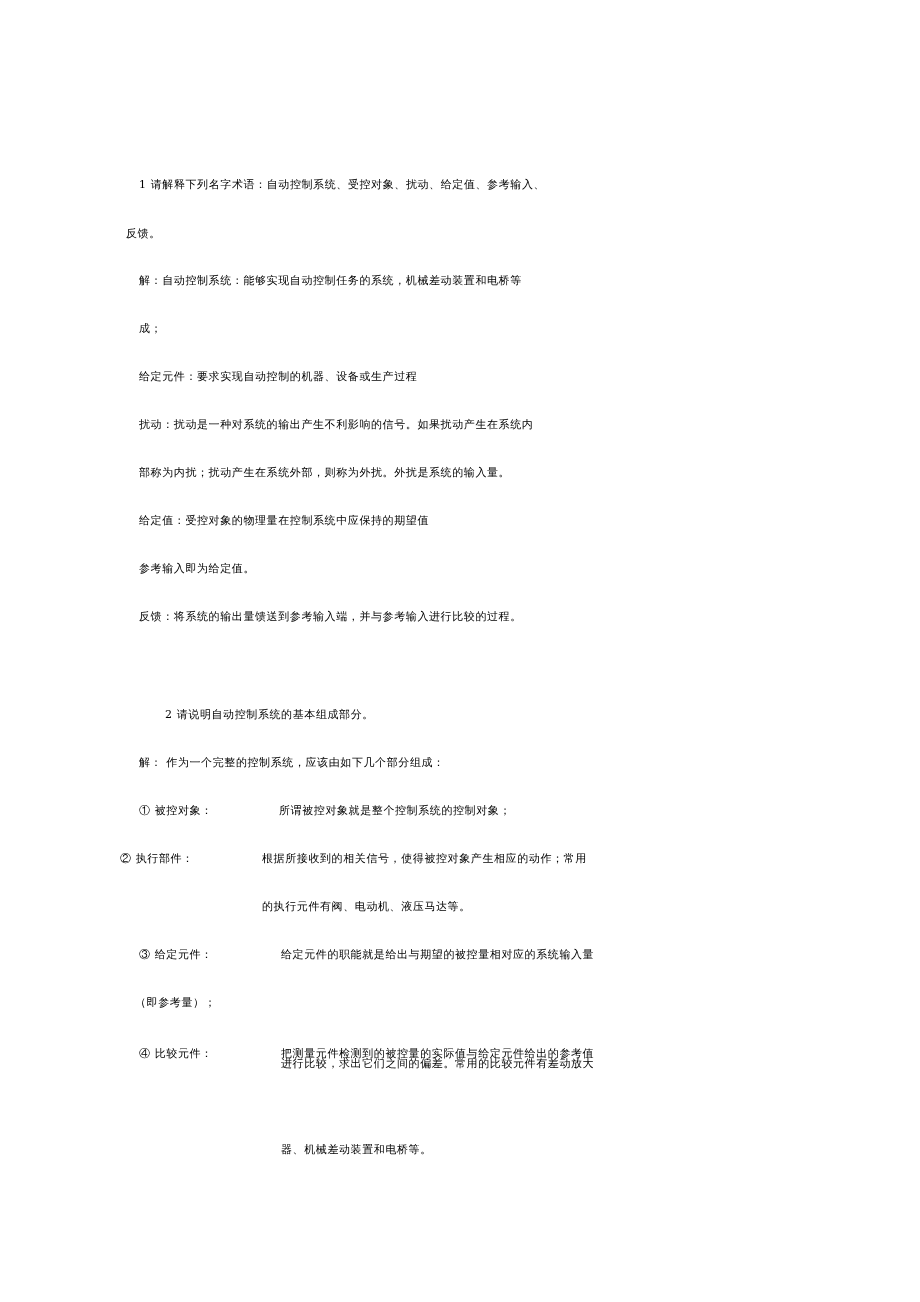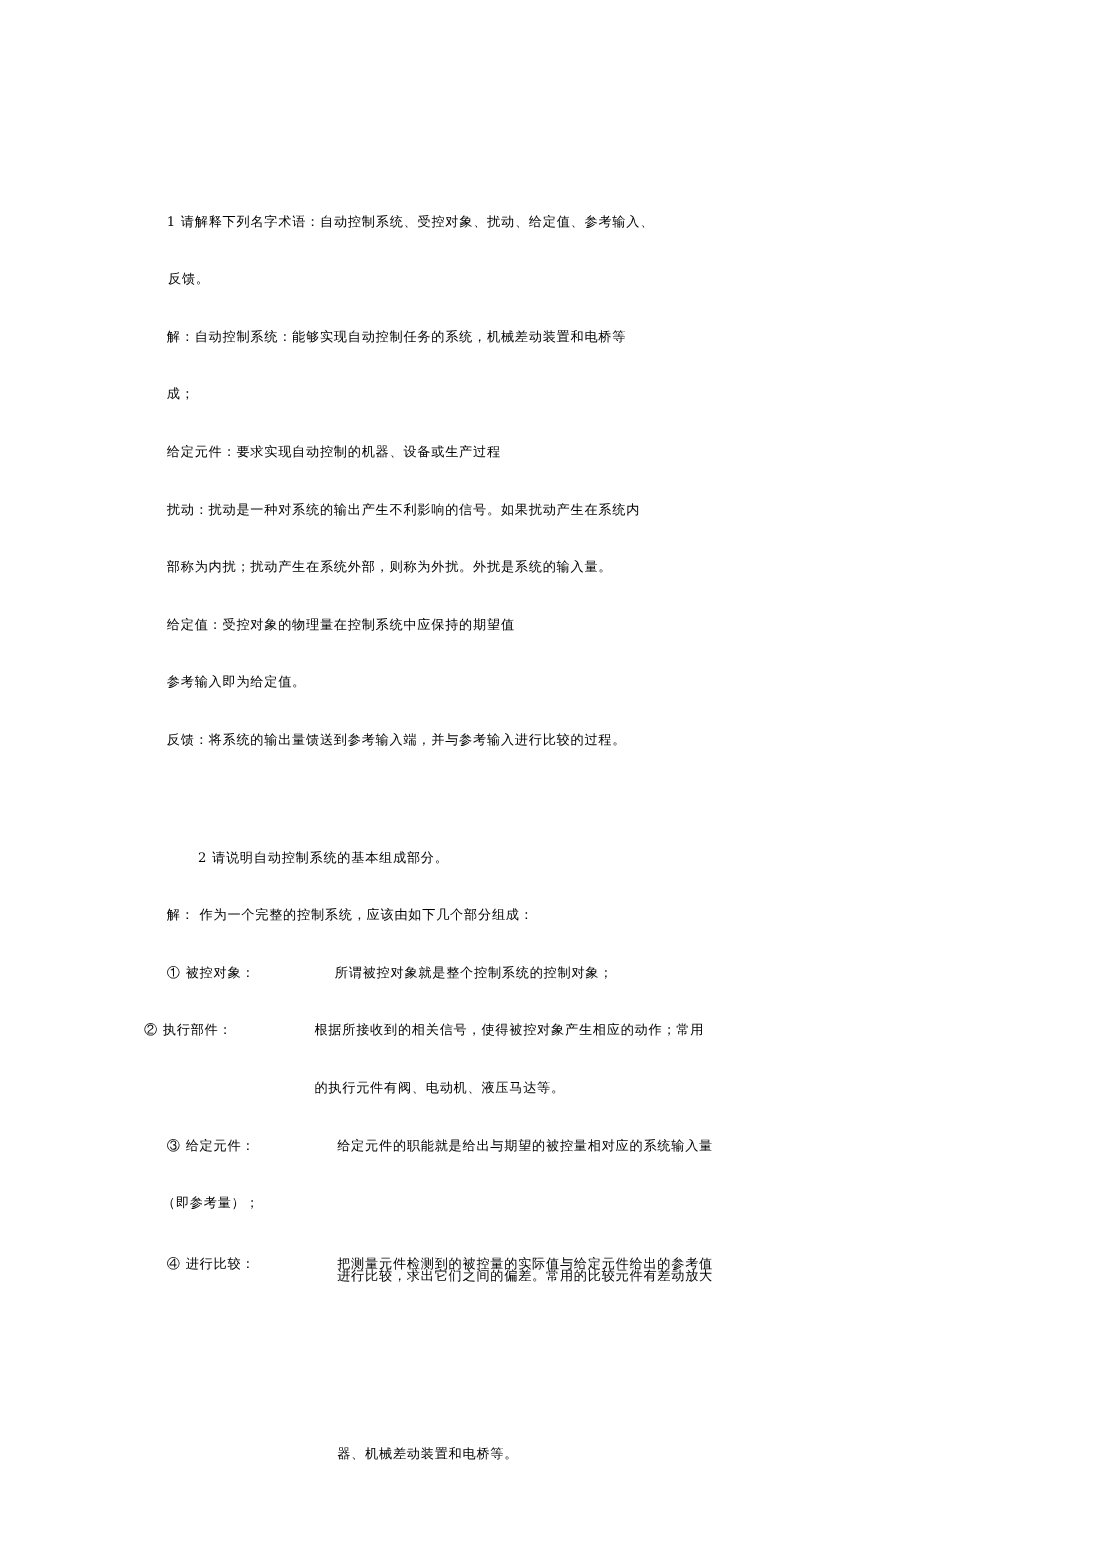--- a/index.html
+++ b/index.html
@@ -22,21 +22,21 @@
     white-space: nowrap;
     letter-spacing: 0.6px;
   }
 </style>
 </head>
 <body>
 
 <div>
 
   <div class="line" style="left:139px; top:174px;">1  请解释下列名字术语：自动控制系统、受控对象、扰动、给定值、参考输入、</div>
-  <div class="line" style="left:140px; top:222px;font-family:Liberation Serif, serif;">反馈。</div>
+  <div class="line" style="left:126px; top:222px;font-family:Liberation Serif, serif;">反馈。</div>
   <div class="line" style="left:139px; top:270px;">解：自动控制系统：能够实现自动控制任务的系统，机械差动装置和电桥等</div>
   <div class="line" style="left:139px; top:318px;">成；</div>
   <div class="line" style="left:139px; top:366px;">给定元件：要求实现自动控制的机器、设备或生产过程</div>
   <div class="line" style="left:139px; top:414px;">扰动：扰动是一种对系统的输出产生不利影响的信号。如果扰动产生在系统内</div>
   <div class="line" style="left:139px; top:462px;">部称为内扰；扰动产生在系统外部，则称为外扰。外扰是系统的输入量。</div>
   <div class="line" style="left:139px; top:510px;">给定值：受控对象的物理量在控制系统中应保持的期望值</div>
   <div class="line" style="left:139px; top:558px;">参考输入即为给定值。</div>
   <div class="line" style="left:139px; top:606px;">反馈：将系统的输出量馈送到参考输入端，并与参考输入进行比较的过程。</div>
 
   <div class="line" style="left:139px; top:704px;margin-left:26px;">2  请说明自动控制系统的基本组成部分。</div>
@@ -46,18 +46,18 @@
   <div class="line" style="left:279px; top:800px;">所谓被控对象就是整个控制系统的控制对象；</div>
 
   <div class="line" style="left:120px; top:848px;">②  执行部件：</div>
   <div class="line" style="left:262px; top:848px;">根据所接收到的相关信号，使得被控对象产生相应的动作；常用</div>
   <div class="line" style="left:262px; top:896px;">的执行元件有阀、电动机、液压马达等。</div>
 
   <div class="line" style="left:139px; top:944px;">③  给定元件：</div>
   <div class="line" style="left:281px; top:944px;">给定元件的职能就是给出与期望的被控量相对应的系统输入量</div>
   <div class="line" style="left:135px; top:992px;">（即参考量）；</div>
 
-  <div class="line" style="left:139px; top:1043px;">④  进行比较：</div>
+  <div class="line" style="left:139px; top:1043px;">④  比较元件：</div>
   <div class="line" style="left:281px; top:1043px;">把测量元件检测到的被控量的实际值与给定元件给出的参考值</div>
   <div class="line" style="left:281px; top:1053px;">进行比较，求出它们之间的偏差。常用的比较元件有差动放大</div>
-  <div class="line" style="left:281px; top:1201px;text-align:right;">器、机械差动装置和电桥等。</div>
+  <div class="line" style="left:281px; top:1139px;text-align:right;">器、机械差动装置和电桥等。</div>
 
 </div>
 
 </body></html>

